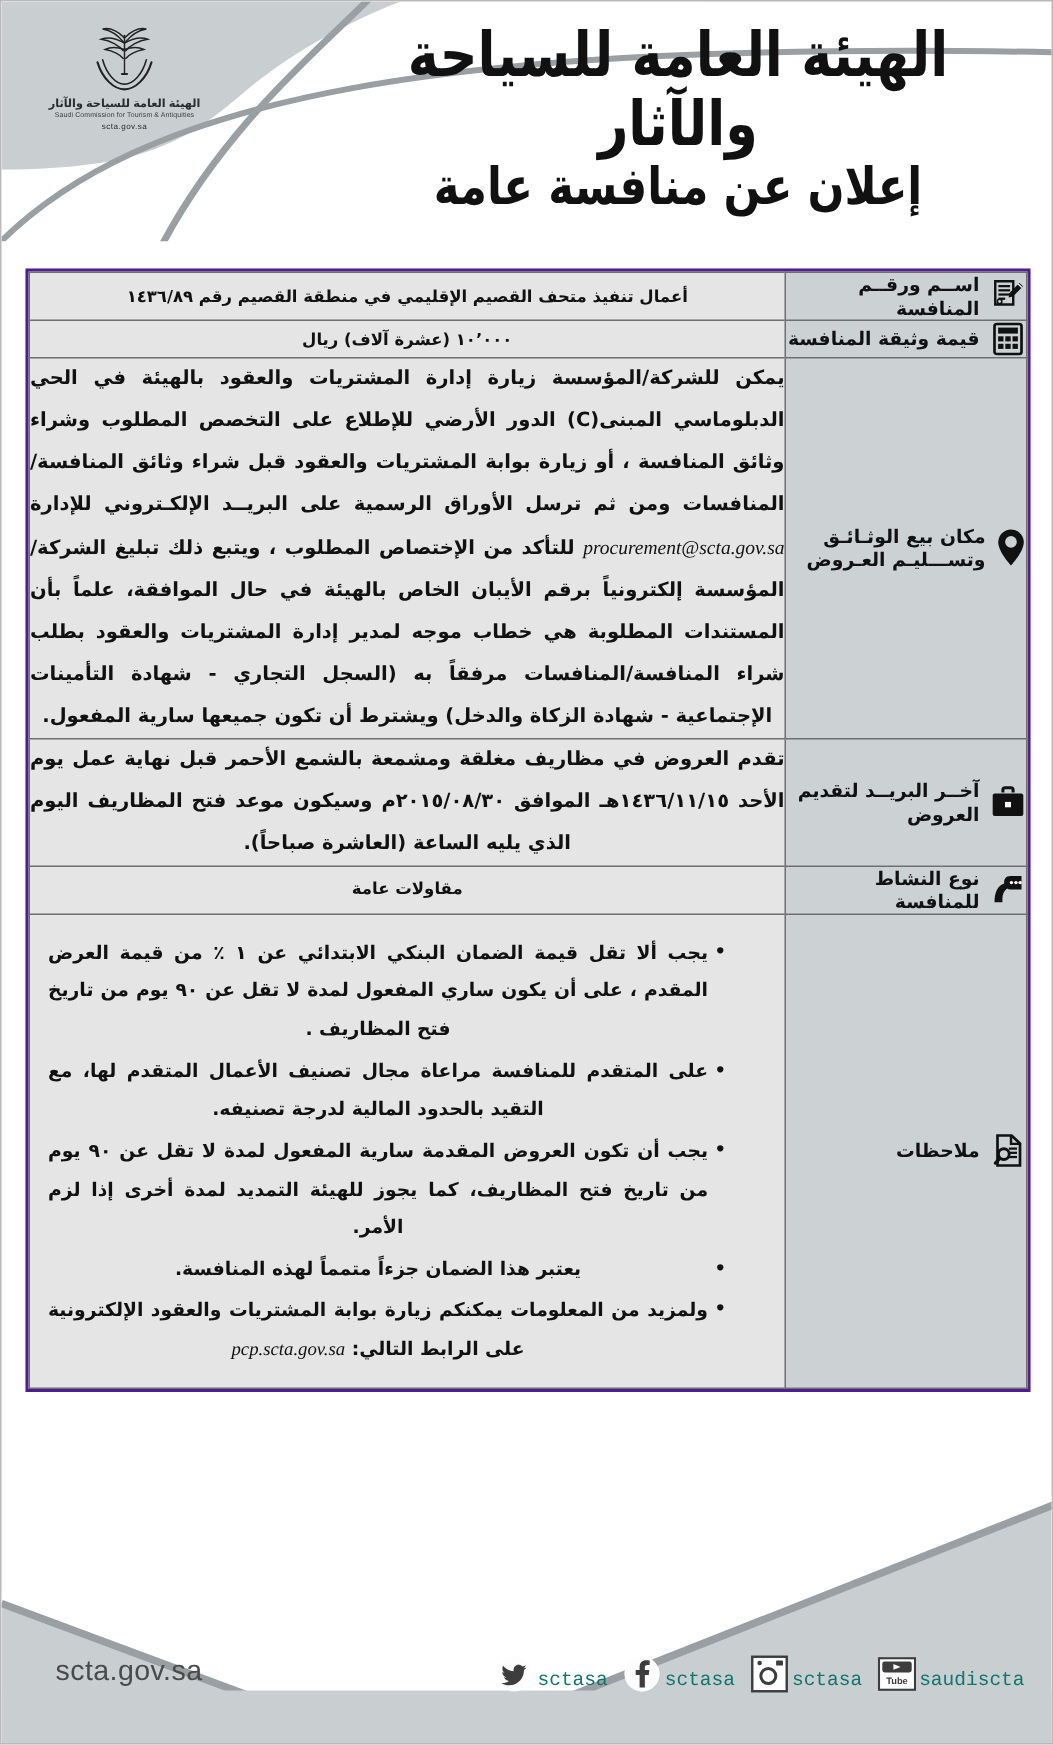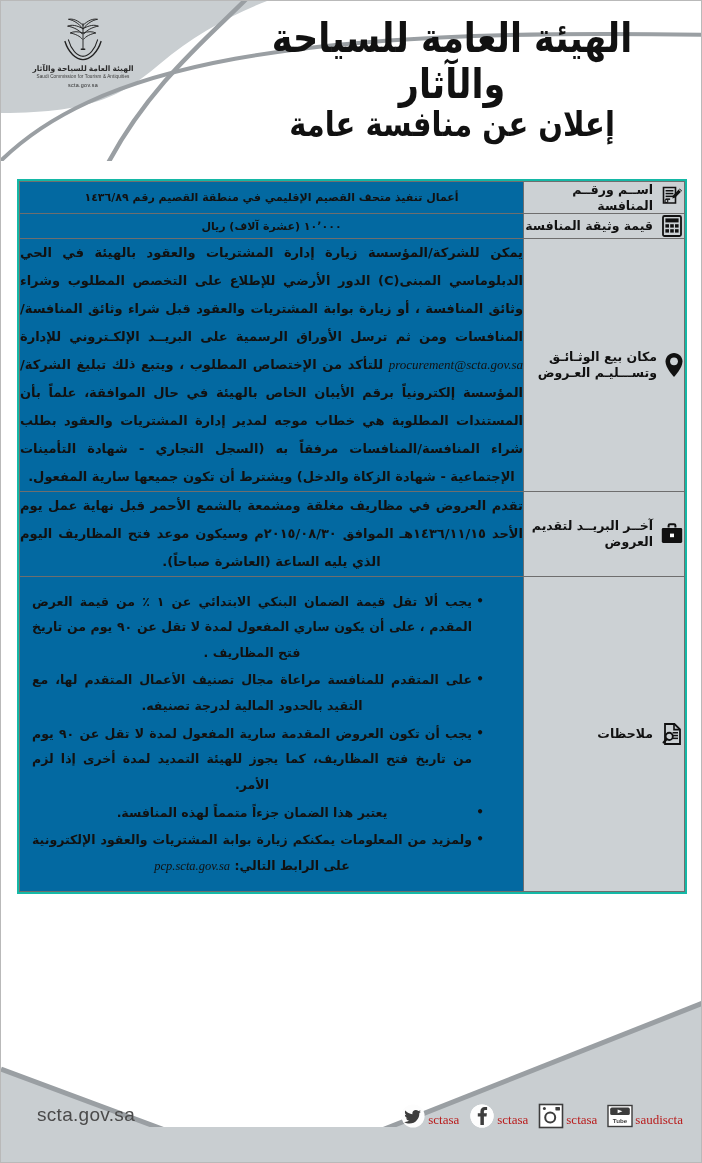--- a/index.html
+++ b/index.html
@@ -57,23 +57,23 @@
     font-size:29px;line-height:1.15;font-weight:bold;color:#111;
     font-family:"DejaVu Sans",sans-serif;
     margin-top:12px;
     transform:scaleY(1.18);
     transform-origin:top center;
   }
 
   
   .tbl-wrap{
     position:absolute;left:16px;top:178px;width:670px;
-    border:2px solid #14b8a6;
+    border:2px solid #4c1d95;
     box-sizing:border-box;
-    background:#0369a1;
+    background:#e5e5e5;
     z-index:4;
   }
   table.main{
     width:100%;border-collapse:collapse;table-layout:fixed;
   }
   table.main td{
     border:1px solid #6e6e6e;
     vertical-align:middle;
     padding:0;
   }
@@ -146,21 +146,21 @@
     position:absolute;right:20px;bottom:33px;
     display:flex;flex-direction:row-reverse;align-items:center;gap:10px;
     direction:ltr;z-index:4;
   }
   .soc{
     display:flex;flex-direction:row;align-items:flex-end;gap:2px;
   }
   .soc-ic{width:26px;height:26px;display:block;}
   .soc-ic svg{display:block;width:100%;height:100%;}
   .soc-txt{
-    font-size:13px;color:#b91c1c;font-family:Liberation Serif, serif;
+    font-size:13px;color:#0f766e;font-family:Liberation Mono, monospace;
     line-height:1;padding-bottom:3px;
   }
 </style>
 </head>
 <body>
 
 <div class="page">
 
   <div class="header">
     <svg class="header-svg" width="702" height="160" viewBox="0 0 702 160">
@@ -278,20 +278,38 @@
                 </svg>
               </span>
               <span class="lbl-txt">آخــر البريــد لتقديم العروض</span>
             </div>
           </td>
           <td class="val">
             <div class="val-para">تقدم العروض في مظاريف مغلقة ومشمعة بالشمع الأحمر قبل نهاية عمل يوم الأحد ١٤٣٦/١١/١٥هـ الموافق ٢٠١٥/٠٨/٣٠م وسيكون موعد فتح المظاريف اليوم الذي يليه الساعة (العاشرة صباحاً).</div>
           </td>
         </tr>
 
+        <tr>
+          <td class="lbl">
+            <div class="lbl-inner">
+              <span class="icn">
+                <svg viewBox="0 0 24 24">
+                  <path d="M3,20.5 C3,14 5,9.5 9.5,8 C9,5.5 10.5,3 13.5,3 L21,3 L21,12 L13.5,12 C12.6,12 11.9,11.8 11.4,11.4 C9,13 8,16 8.3,20.5 Z" fill="#111"></path>
+                  <circle cx="14.3" cy="7.4" r="1.15" fill="#fff"></circle>
+                  <circle cx="17.3" cy="7.4" r="1.15" fill="#fff"></circle>
+                  <circle cx="20.1" cy="7.4" r="1.15" fill="#fff"></circle>
+                </svg>
+              </span>
+              <span class="lbl-txt">نوع النشاط للمنافسة</span>
+            </div>
+          </td>
+          <td class="val">
+            <div class="val-line val-center">مقاولات عامة</div>
+          </td>
+        </tr>
 
         <tr>
           <td class="lbl">
             <div class="lbl-inner">
               <span class="icn">
                 <svg viewBox="0 0 24 24">
                   <path d="M5,2 h9.4 L20,7.4 V22 H5 Z" fill="none" stroke="#111" stroke-width="1.8"></path>
                   <path d="M14,2 v5.6 h5.6" fill="none" stroke="#111" stroke-width="1.6"></path>
                   <rect x="12.6" y="10" width="5.4" height="1.5" fill="#111"></rect>
                   <rect x="12.6" y="12.8" width="5.4" height="1.5" fill="#111"></rect>

